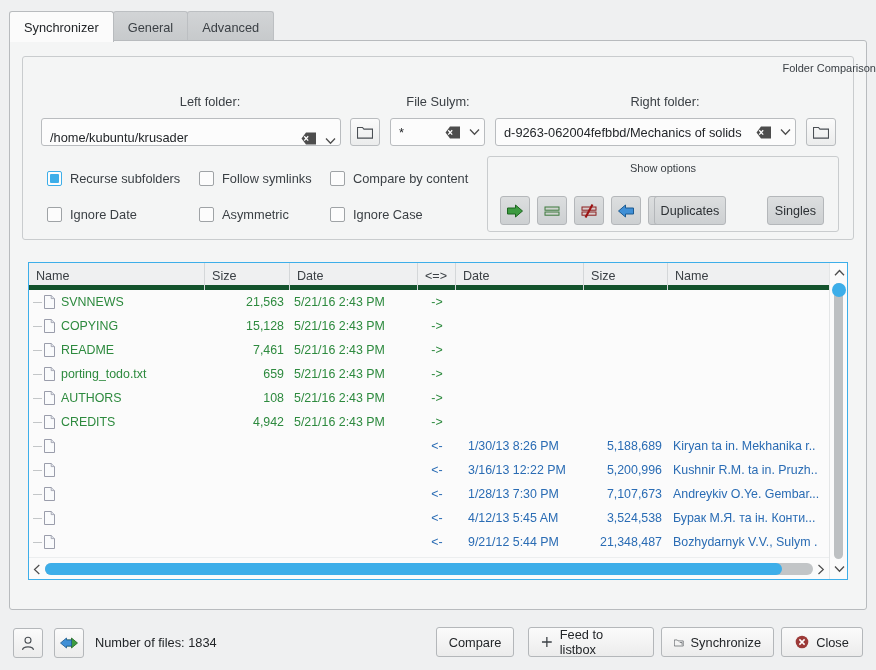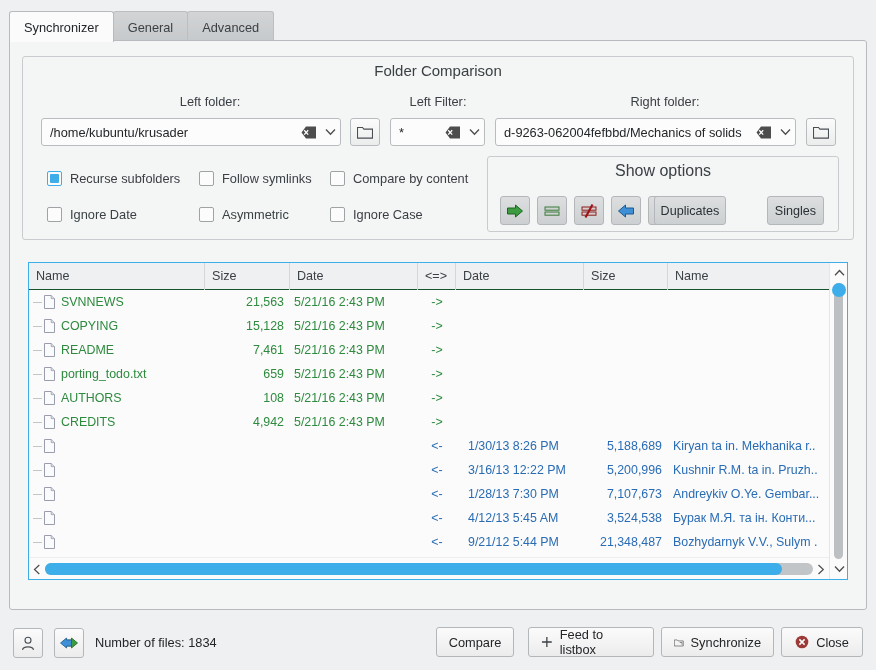--- a/index.html
+++ b/index.html
@@ -31,22 +31,22 @@
     position:absolute; left:9px; top:40px; right:9px; bottom:60px;
     background:#f4f5f5; border:1px solid #b8bbbe; border-radius:0 3px 3px 3px;
   }
 
   
   #folder-group {
     position:absolute; left:22px; top:56px; width:832px; height:184px;
     border:1px solid #c9ccce; border-radius:3px; background:#f4f5f5;
   }
   #folder-group-title {
-    position:absolute; top:62px; left:0; width:876px; text-align:center;
-    font-size:15px; color:#3b4045;
+    position:absolute; top:62px; left:0; width:876px; text-align:right;
+    font-size:11px; color:#3b4045;
   }
   .field-label { position:absolute; font-size:12.8px; color:#3b4045; text-align:center; }
 
   .combo {
     position:absolute; height:28px; background:#fcfcfc;
     border:1px solid #b9bcbf; border-radius:3px; display:flex; align-items:center;
     padding-left:8px; font-size:12.8px; color:#232629; overflow:hidden; white-space:nowrap;
   }
   .combo .txt { flex:1; overflow:hidden; text-overflow:clip; white-space:nowrap; }
   .clear-ico { width:16px; height:13px; margin-right:3px; flex:0 0 auto; position:relative; }
@@ -64,34 +64,34 @@
   .cbrow { position:absolute; display:flex; align-items:center; font-size:12.8px; color:#3b4045; }
   .cbox { width:15px; height:15px; border:1px solid #9fa3a6; border-radius:2px; background:#fcfcfc; margin-right:8px; flex:0 0 auto; }
   .cbox.on { border:1px solid #3daee9; background:#fcfcfc; position:relative; }
   .cbox.on::after { content:""; position:absolute; left:2px; top:2px; right:2px; bottom:2px; background:#3daee9; border-radius:1px; }
 
   
   #show-group {
     position:absolute; left:487px; top:156px; width:352px; height:76px;
     border:1px solid #c9ccce; border-radius:3px; background:#f4f5f5;
   }
-  #show-group-title { position:absolute; left:487px; top:162px; width:352px; text-align:center; font-size:16px; color:#3b4045; }
+  #show-group-title { position:absolute; left:487px; top:162px; width:352px; text-align:center; font-size:11px; color:#3b4045; }
   .sbtn {
     position:absolute; height:29px; border:1px solid #b4b7ba; border-radius:3px;
     background: linear-gradient(#dcdedf,#cdd0d2);
     display:flex; align-items:center; justify-content:center; font-size:12.6px; color:#2c3034;
   }
   .sbtn.icon { width:30px; }
 
   
   #table-frame {
     position:absolute; left:28px; top:262px; width:820px; height:318px;
     background:#fbfbfb; border:1px solid #3daee9; overflow:hidden;
   }
-  #thead { display:flex; height:27px; background:#eff0f1; border-bottom:1px solid #14532d; }
+  #thead { display:flex; height:27px; background:#eff0f1; border-bottom:5px solid #14532d; }
   #thead .th {
     height:27px; line-height:27px; padding-left:7px; font-size:12.6px; color:#3b4045;
     border-right:1px solid #d4d7d9; overflow:hidden; white-space:nowrap;
   }
   #thead .th:last-child { border-right:none; }
   .trow { display:flex; height:24px; align-items:center; }
   .cell { height:24px; line-height:24px; font-size:12.4px; overflow:hidden; white-space:nowrap; }
   .cell.num { text-align:right; padding-right:6px; }
   .cell.cmp { text-align:center; }
   .cell.lname { display:flex; align-items:center; padding-left:4px; }
@@ -134,24 +134,24 @@
     <span>Advanced</span>
   </div>
 </div>
 
 <div id="tabpage"></div>
 
 <div id="folder-group"></div>
 <div id="folder-group-title">Folder Comparison</div>
 
 <div class="field-label" style="left:120px; top:94px; width:180px;">Left folder:</div>
-<div class="field-label" style="left:348px; top:94px; width:180px;">Left Filter:</div>
+<div class="field-label" style="left:348px; top:94px; width:180px;">File Sulym:</div>
 <div class="field-label" style="left:575px; top:94px; width:180px;">Right folder:</div>
 
-<div class="combo" style="left:41px; top:118px; width:300px;">
+<div class="combo" style="left:41px; top:118px; width:300px;align-items:flex-end;">
   <span class="txt">/home/kubuntu/krusader</span>
   <span class="clear-ico">
     <svg width="16" height="13" viewBox="0 0 16 13">
         <path d="M5 0.5 H15 V12.5 H5 L0.5 6.5 Z" fill="#4d4d4d"></path>
         <path d="M3.2 4.2 L7.2 8.6 M7.2 4.2 L3.2 8.6" stroke="#ffffff" stroke-width="1.3" fill="none"></path>
       </svg>
   </span>
   <span class="chev">
     <svg width="11" height="8" viewBox="0 0 11 8">
         <path d="M1 1.5 L5.5 6.3 L10 1.5" stroke="#4d4d4d" stroke-width="1.3" fill="none"></path>

